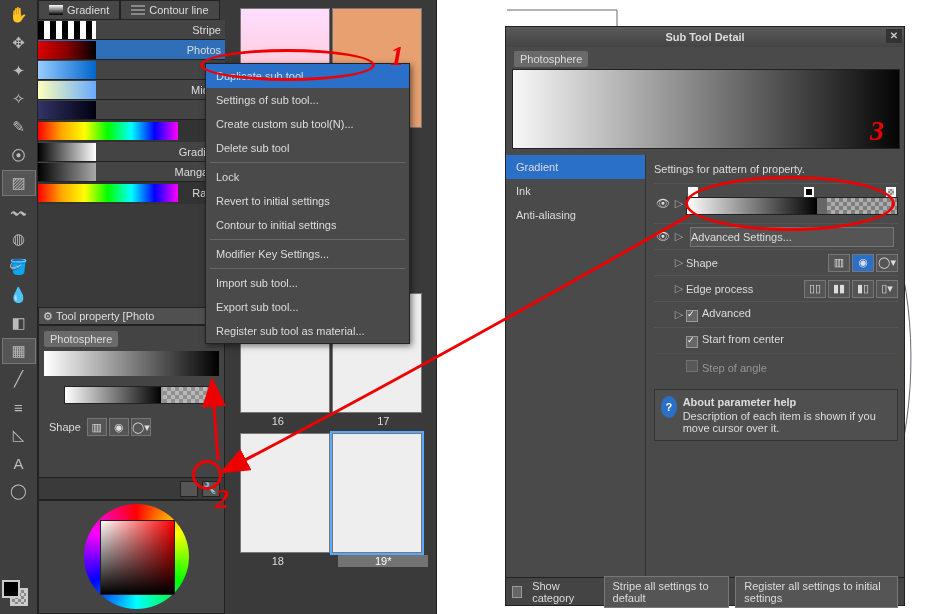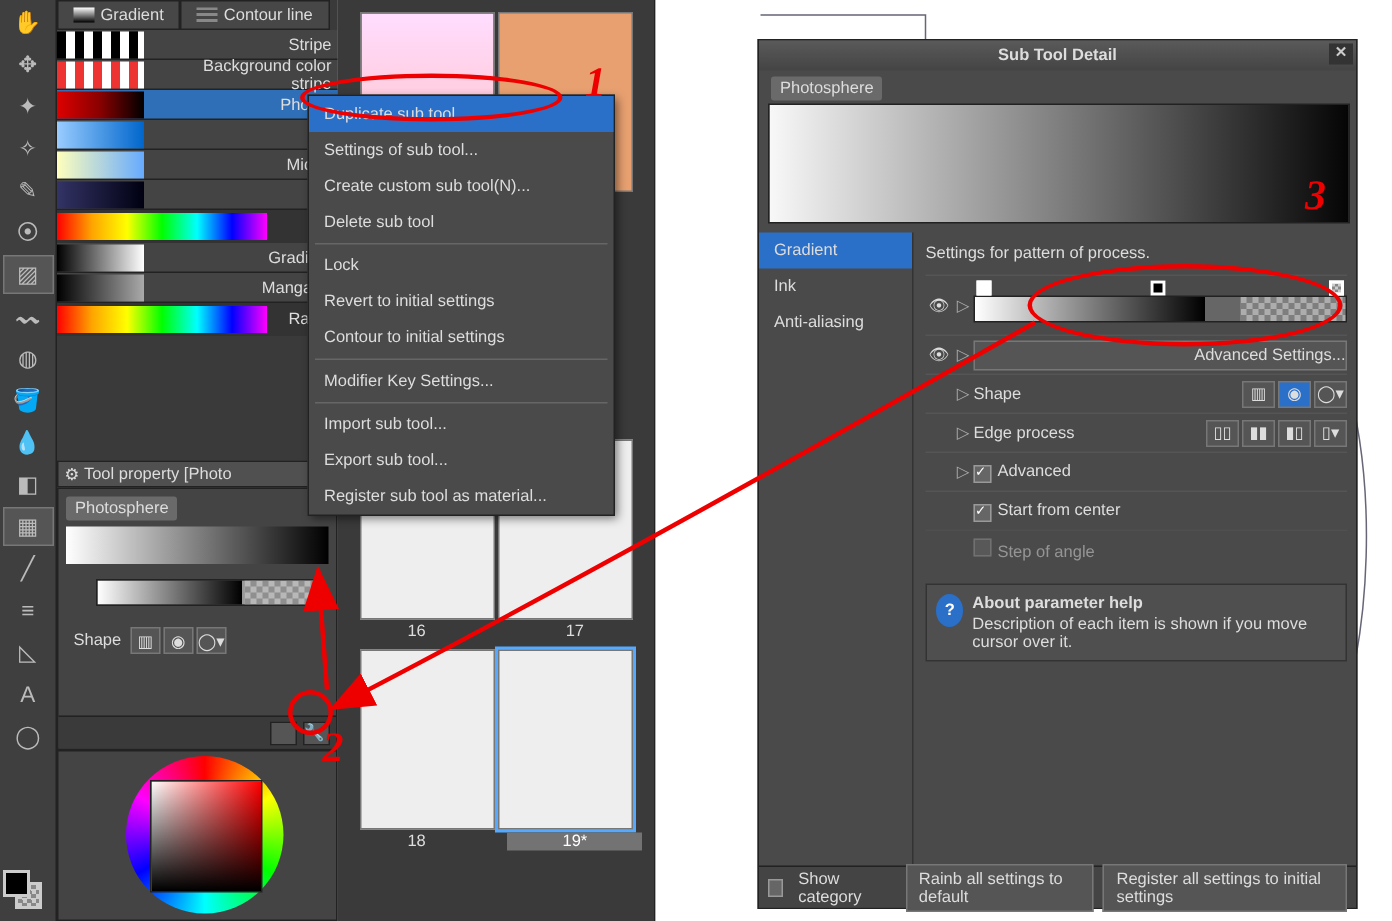--- a/index.html
+++ b/index.html
@@ -82,21 +82,21 @@
 .param-ctrl .pbtn { width: 22px; height: 18px; background: #555; border: 1px solid #777; display: flex; align-items: center; justify-content: center; }
 .param-chk { width: 12px; height: 12px; background: #666; border: 1px solid #999; display: inline-block; margin-right: 4px; }
 .param-chk.on::after { content: "✓"; font-size: 9px; color: #fff; display: block; margin-top: -2px; }
 
 .grad-edit { display: flex; align-items: center; height: 40px; border-top: 1px solid #555; }
 .grad-bar-wrap { flex: 1; position: relative; height: 30px; }
 .grad-bar { position: absolute; left: 0; top: 8px; width: 100%; height: 18px; background: linear-gradient(to right, #fff, #000 62%, #666 62%); border: 1px solid #222; }
 .grad-bar::after { content: ""; position: absolute; right: 0; top: 0; width: 70px; height: 100%; background-image: repeating-conic-gradient(#888 0 25%, #ccc 0 50%); background-size: 8px 8px; opacity: 0.7; }
 .grad-stop { position: absolute; top: -2px; width: 10px; height: 10px; border: 2px solid #fff; background: #fff; }
 .grad-stop.b { background: #000; }
-.adv-btn { margin: 16px auto; width: 249px; height: 20px; background: #555; border: 1px solid #777; text-align: right; line-height: 18px; }
+.adv-btn { margin: 16px auto; width: 204px; height: 20px; background: #555; border: 1px solid #777; text-align: left; line-height: 18px; }
 .about-box { margin-top: 10px; background: #4f4f4f; border: 1px solid #333; padding: 6px; display: flex; gap: 6px; }
 .about-ic { width: 22px; height: 22px; border-radius: 50%; background: #2a6fc8; color: #fff; text-align: center; line-height: 22px; font-weight: bold; }
 .about-txt .t1 { font-weight: bold; margin-bottom: 2px; }
 .dlg-foot { position: absolute; left: 0; bottom: 0; width: 100%; height: 28px; background: #444; border-top: 1px solid #222; display: flex; align-items: center; padding: 0 6px; gap: 6px; }
 .dlg-foot .spacer { flex: 1; }
 .dlg-btn { padding: 3px 8px; background: #555; border: 1px solid #777; }
 
 
 .ann { position: absolute; z-index: 50; pointer-events: none; }
 .ann-num { font-family: "Comic Sans MS", cursive; font-size: 28px; color: #e00; font-style: italic; font-weight: bold; }
@@ -136,24 +136,20 @@
       <span class="tab-ic" style="background:repeating-linear-gradient(#888,#888 2px,#444 2px,#444 4px)"></span>
       <span>Contour line</span>
     </div>
   </div>
 
   <div class="preset-panel">
     <div class="preset-row">
         <div class="grad-swatch" style="background:repeating-linear-gradient(90deg,#000 0 6px,#fff 6px 12px)"></div>
         <div class="preset-label">Stripe</div>
       </div>
-    <div class="preset-row">
-        <div class="grad-swatch" style="background:repeating-linear-gradient(90deg,#e33 0 6px,#fff 6px 12px)"></div>
-        <div class="preset-label">Background color stripe</div>
-      </div>
     <div class="preset-row sel">
         <div class="grad-swatch" style="background:linear-gradient(90deg,#d00,#800,#000)"></div>
         <div class="preset-label">Photos</div>
       </div>
     <div class="preset-row">
         <div class="grad-swatch" style="background:linear-gradient(90deg,#9cf,#06c)"></div>
         <div class="preset-label">Blu</div>
       </div>
     <div class="preset-row">
         <div class="grad-swatch" style="background:linear-gradient(90deg,#ffb,#6af)"></div>
@@ -273,21 +269,21 @@
   <div class="dlg-photochip">Photosphere</div>
   <div class="dlg-gradient"></div>
 
   <div class="dlg-body">
     <div class="dlg-left">
       <div class="dlg-cat sel">Gradient</div>
       <div class="dlg-cat">Ink</div>
       <div class="dlg-cat">Anti-aliasing</div>
     </div>
     <div class="dlg-right">
-      <div class="dlg-desc">Settings for pattern of process.</div>
+      <div class="dlg-desc">Settings for pattern of property.</div>
 
       <div class="grad-edit">
         <div class="eye-cell">👁</div>
         <div class="tri-cell">▷</div>
         <div class="grad-bar-wrap">
           <div class="grad-bar"></div>
           <div class="grad-stop" style="left:2px"></div>
           <div class="grad-stop b" style="left:118px"></div>
           <div class="grad-stop" style="right:2px;background-image:repeating-conic-gradient(#888 0 25%,#ccc 0 50%);background-size:4px 4px"></div>
         </div>
@@ -345,21 +341,21 @@
           <div>Description of each item is shown if you move cursor over it.</div>
         </div>
       </div>
     </div>
   </div>
 
   <div class="dlg-foot">
     <span class="param-chk"></span>
     <span>Show category</span>
     <div class="spacer"></div>
-    <div class="dlg-btn">Rainb all settings to default</div>
+    <div class="dlg-btn">Stripe all settings to default</div>
     <div class="dlg-btn">Register all settings to initial settings</div>
   </div>
 </div>
 
 <div class="ann ann-circle" style="left:200px; top:49px; width:175px; height:32px;"></div>
 <div class="ann ann-num" style="left:390px; top:40px;">1</div>
 
 <div class="ann ann-circle" style="left:192px; top:460px; width:30px; height:30px;"></div>
 <div class="ann ann-num" style="left:215px; top:483px;">2</div>
 

